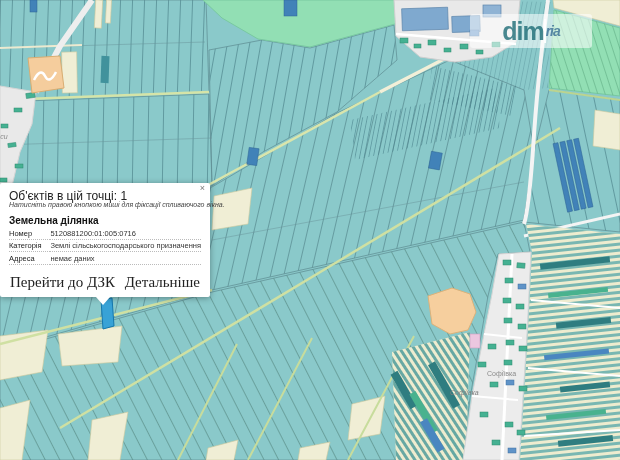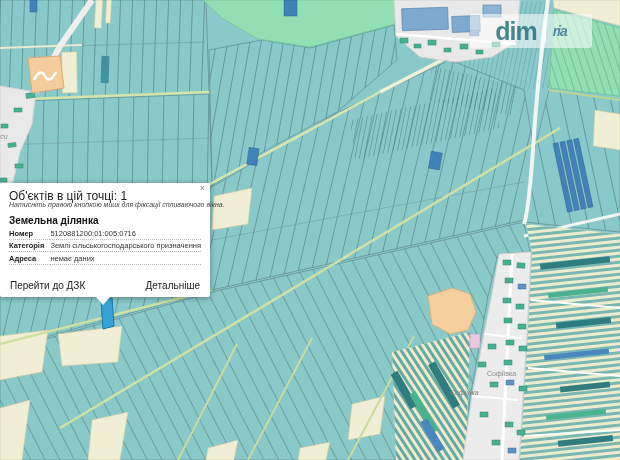--- a/index.html
+++ b/index.html
@@ -3,37 +3,37 @@
 <meta charset="utf-8">
 <style>
   html,body{margin:0;padding:0;background:#dfe8e8;}
   #stage{position:relative;width:620px;height:460px;overflow:hidden;
          font-family:"Liberation Sans","DejaVu Sans",sans-serif;background:#8ac9ca;}
   #mapsvg{position:absolute;left:0;top:0;}
 
   
   .watermark{position:absolute;left:470px;top:14px;width:122px;height:34px;
     background:rgba(255,255,255,.55);border-radius:3px;display:flex;
-    align-items:center;justify-content:center;gap:7px;pointer-events:none;}
+    align-items:center;justify-content:center;pointer-events:none;}
   .wm-dim{font-weight:bold;font-size:25px;line-height:1;color:rgba(23,104,114,.78);letter-spacing:-1px;}
   .wm-sep{width:2px;height:24px;background:rgba(255,255,255,.9);}
   .wm-ria{font-weight:bold;font-size:14px;line-height:1;color:rgba(40,96,140,.72);font-style:italic;letter-spacing:-1px;}
 
   
   .popup{position:absolute;left:0;top:183px;width:210px;height:114px;background:#fff;
     border-radius:2px;box-shadow:0 1px 6px rgba(0,0,0,.35);color:#222;}
   .popup .close{position:absolute;top:1px;right:5px;font-size:9px;color:#777;cursor:pointer;line-height:9px;}
   .p-line1{position:absolute;left:9px;top:6px;font-size:12px;color:#222;white-space:nowrap;}
   .p-hint{position:absolute;left:9px;top:18px;font-size:7px;font-style:italic;color:#444;white-space:nowrap;}
   .p-title{position:absolute;left:9px;top:32px;font-size:10px;font-weight:bold;color:#111;}
   .p-table{position:absolute;left:9px;top:44px;width:192px;border-collapse:collapse;}
   .p-table td{font-size:7.5px;color:#333;padding:1.5px 0 1px 0;border-bottom:1px dotted #bbb;white-space:nowrap;}
-  .p-table td.lbl{font-weight:bold;color:#222;width:44px;margin-top:40px;}
+  .p-table td.lbl{font-weight:normal;color:#222;width:44px;margin-top:40px;}
   .p-actions{position:absolute;left:0;right:0;bottom:6px;padding:0 10px;display:flex;justify-content:space-between;}
-  .p-actions span{font-size:10px;color:#222;cursor:pointer;}
+  .p-actions span{font-size:15px;color:#222;cursor:pointer;font-family:Liberation Serif, serif;}
   .tail{position:absolute;left:96px;top:114px;width:0;height:0;
     border-left:7px solid transparent;border-right:7px solid transparent;border-top:8px solid #fff;}
 
   
   .house{fill:#45b192;stroke:#2e8a6e;stroke-width:.5;}
   .houseB{fill:#5f93c8;stroke:#41719f;stroke-width:.5;}
   .cream{fill:#f0eed5;stroke:#cfc99d;stroke-width:.6;}
   .blue{fill:#4182b8;stroke:#2d6394;stroke-width:.5;}
   .dark{fill:#2f7d80;}
   .grn{fill:#49b28e;}

